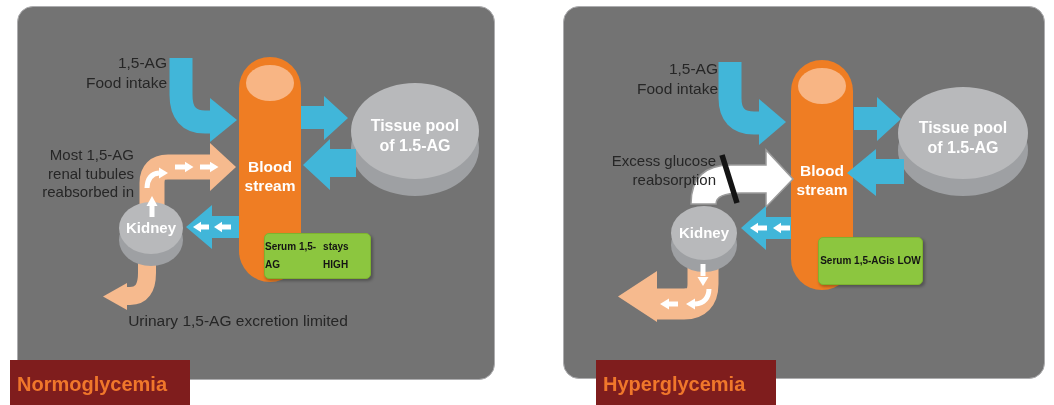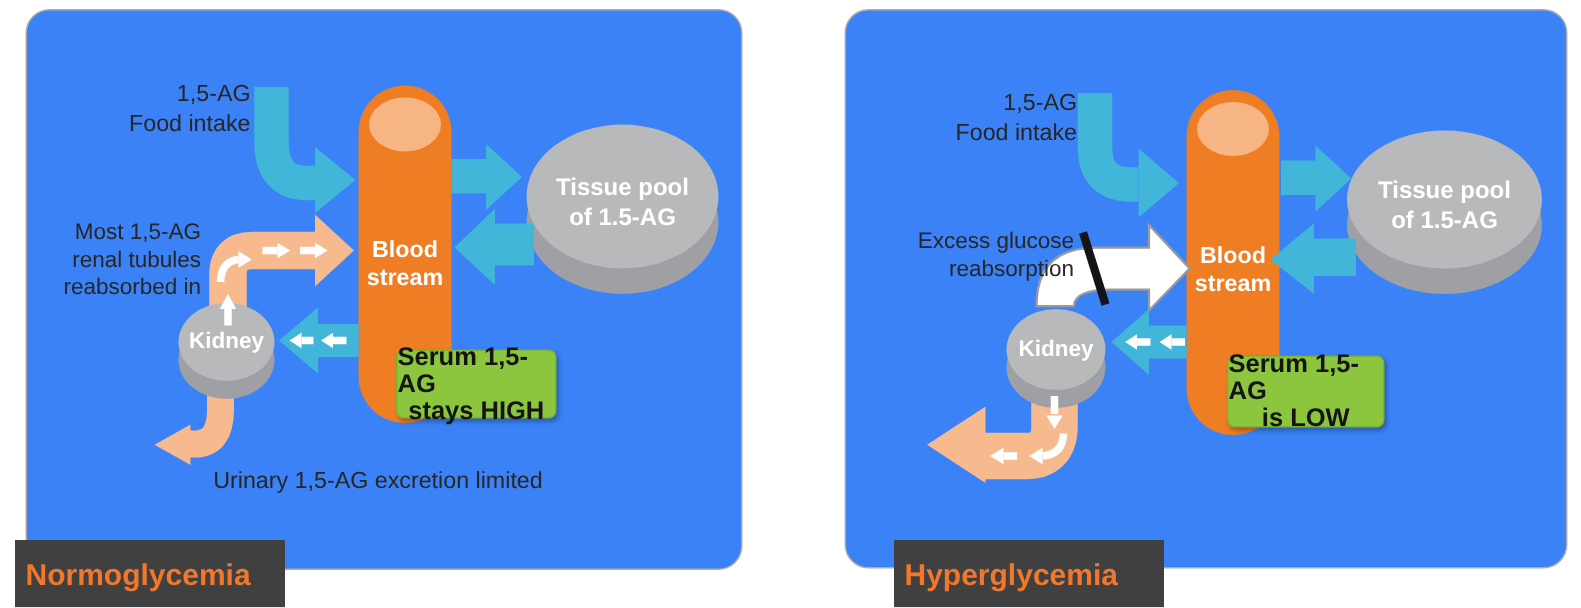--- a/index.html
+++ b/index.html
@@ -4,31 +4,31 @@
 <style>
   :root{
     --c-cyan:#41B6D9; --c-orange:#EF7D23; --c-orange_light:#F8B584;
     --c-peach:#F6BA8E; --c-gray:#B8B9BB; --c-gray_dark:#9EA0A3;
     --c-green:#8CC63F; --c-green_border:#7DB32E; --c-title:#F0772B;
     --c-text:#262626; --c-border:#ADADAF; --c-outline:#9B9B9B;
   }
   html,body{margin:0;padding:0;background:#fff;}
   .stage{position:relative;width:1054px;height:405px;background:#fff;
          font-family:"Liberation Sans",sans-serif;overflow:hidden;}
-  .panel{position:absolute;border:1.5px solid var(--c-border);border-radius:16px;background:#3b82f6;}
+  .panel{position:absolute;border:1.5px solid var(--c-border);border-radius:16px;background:#737373;}
   .panel svg{position:absolute;left:0;top:0;}
   .lbl{position:absolute;font-size:15px;line-height:18.5px;color:var(--c-text);}
   .lbl.right{text-align:right;}
   .lbl.center{text-align:center;}
   .wlbl{position:absolute;color:#fff;font-weight:bold;text-align:center;}
   .badge{position:absolute;background:var(--c-green);border:1px solid var(--c-green_border);
-         border-radius:5px;display:flex;flex-direction:column;align-items:center;justify-content:center;
-         font-size:17px;line-height:18px;font-weight:bold;color:#141414;
+         border-radius:5px;display:flex;flex-direction:row;align-items:center;justify-content:center;
+         font-size:10px;line-height:18px;font-weight:bold;color:#141414;
          box-shadow:1.5px 2px 3px rgba(0,0,0,.28);}
-  .ptitle{position:absolute;background:#404040;color:var(--c-title);font-weight:bold;
+  .ptitle{position:absolute;background:#7f1d1d;color:var(--c-title);font-weight:bold;
           font-size:20px;padding:13px 0 0 7px;box-sizing:border-box;height:45px;}
   .f-cyan{fill:var(--c-cyan);} .f-orange{fill:var(--c-orange);} .f-olight{fill:var(--c-orange_light);}
   .f-peach{fill:var(--c-peach);} .f-gray{fill:var(--c-gray);} .f-dgray{fill:var(--c-gray_dark);}
   .s-cyan{stroke:var(--c-cyan);fill:none;} .s-peach{stroke:var(--c-peach);fill:none;}
   .wmini{stroke:#fff;stroke-width:5;fill:none;} .wheadf{fill:#fff;}
 </style>
 </head>
 <body>
 
 <div class="stage">
@@ -93,21 +93,21 @@
     </div>
     <div class="wlbl" style="left:327px;top:109px;width:140px;font-size:16px;line-height:19.5px;">
       <span style="display:block;">Tissue pool</span>
       <span style="display:block;">of 1.5-AG</span>
     </div>
     <div class="wlbl" style="left:101px;top:212px;width:64px;font-size:15px;">Kidney</div>
     <div class="badge" style="left:246px;top:226px;width:105px;height:44px;">
       <span>Serum 1,5-AG</span>
       <span>stays HIGH</span>
     </div>
-    <div class="lbl center" style="left:114px;top:305px;width:240px;font-size:15.5px;">Urinary 1,5-AG excretion limited</div>
+    <div class="lbl center" style="left:100px;top:305px;width:240px;font-size:15.5px;">Urinary 1,5-AG excretion limited</div>
   </div>
 
   <div class="panel" style="left:563px;top:6px;width:480px;height:371px;">
     <svg width="477" height="368" viewBox="0 0 477 368">
       <g>
         <ellipse class="f-dgray" cx="399" cy="143" rx="65" ry="46"></ellipse>
         <ellipse class="f-gray" cx="399" cy="126" rx="65" ry="46"></ellipse>
       </g>
       <g>
         <rect class="f-orange" x="227" y="53" width="62" height="230" rx="31"></rect>

